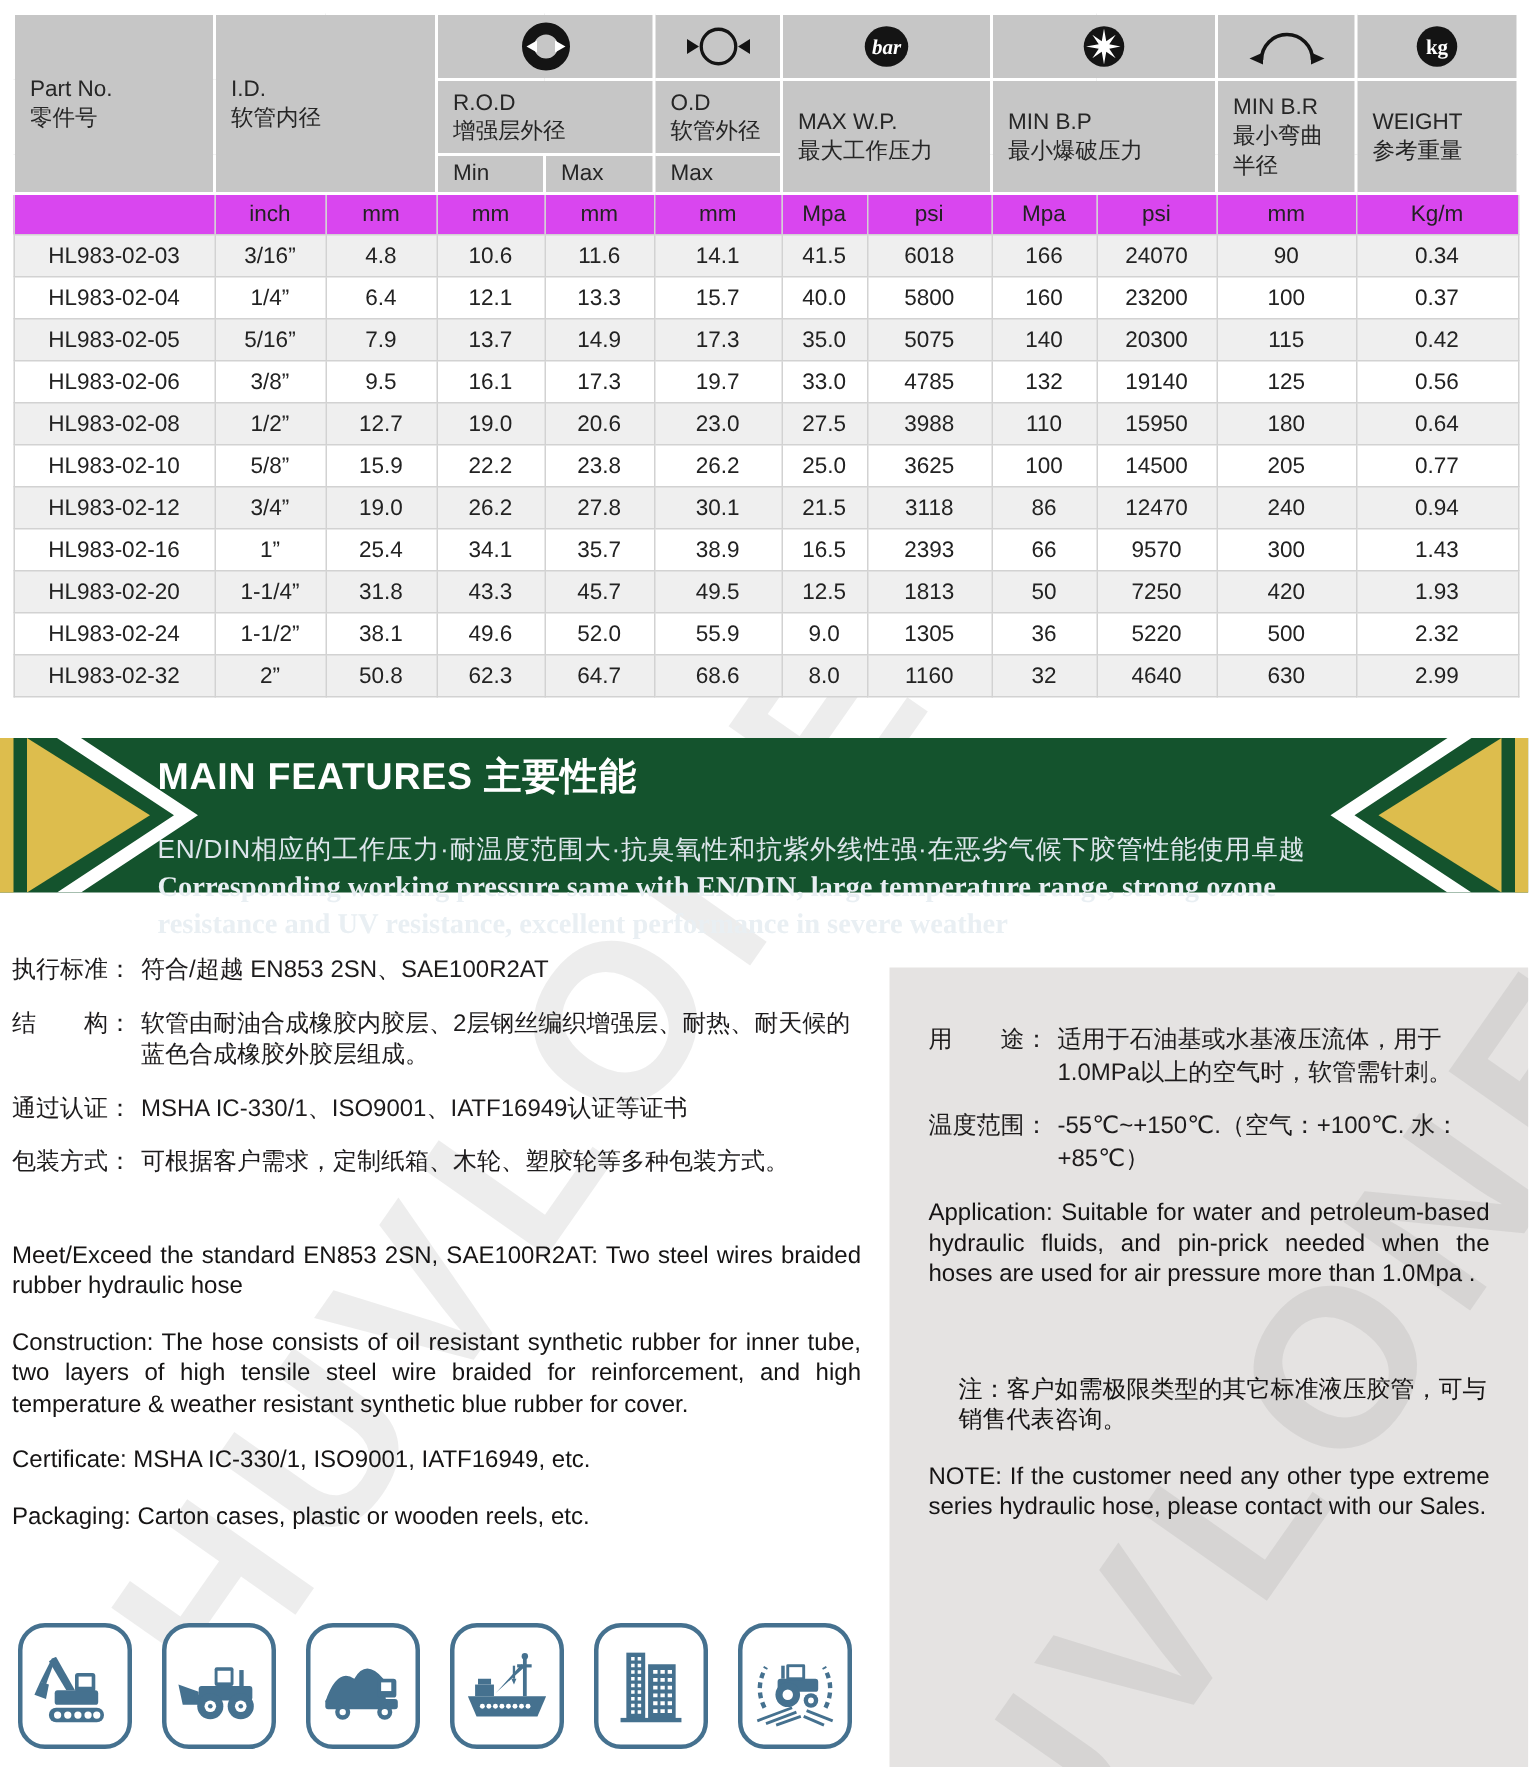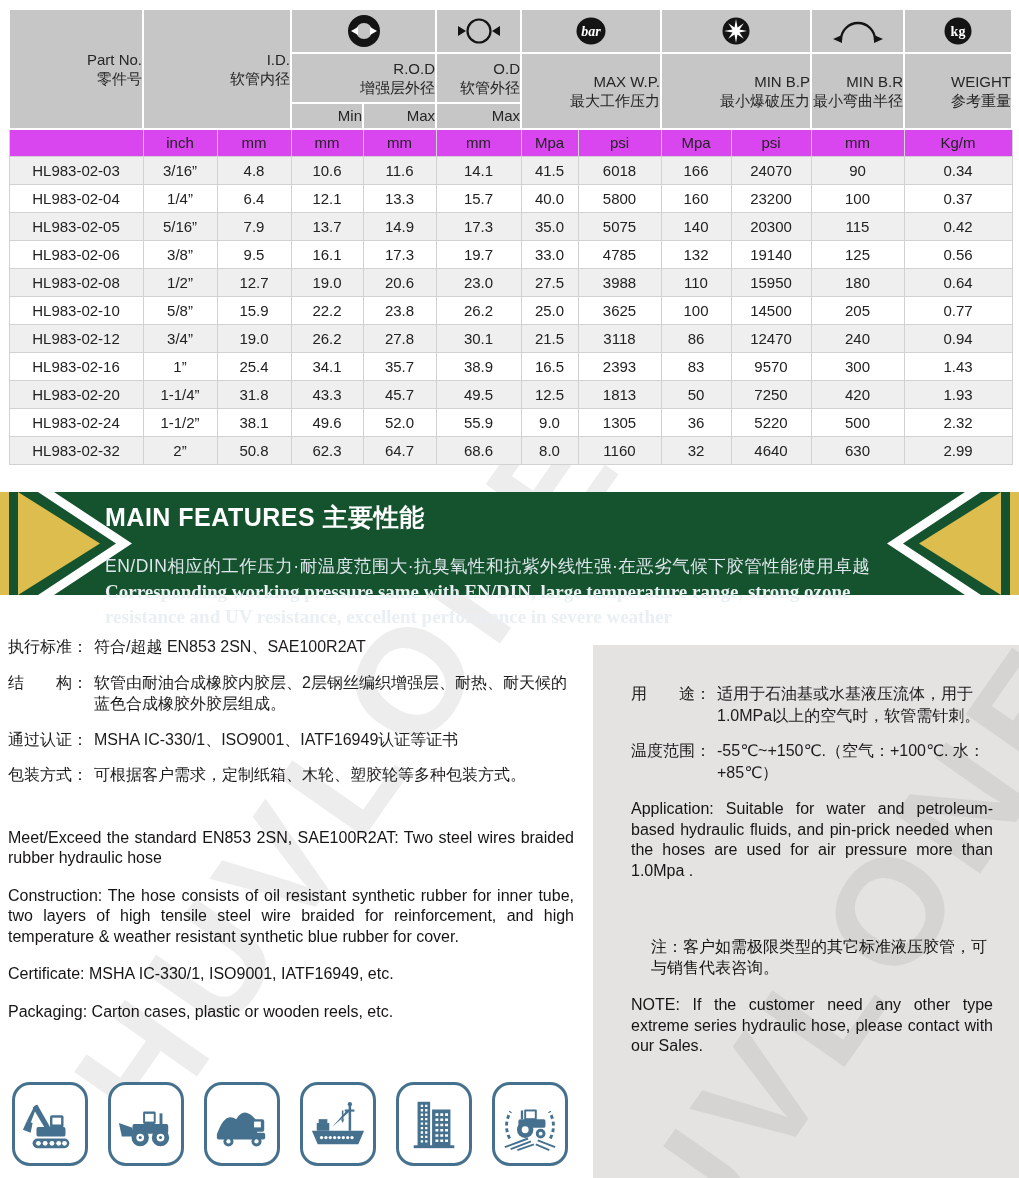--- a/index.html
+++ b/index.html
@@ -20,22 +20,22 @@
     white-space:nowrap;
   }
   #wm1 { left:40px; top:1060px; }
   #wm2 { left:520px; top:1290px; }
 
   
   #table-wrap { position:absolute; left:8px; top:8px; width:1003px; z-index:3; }
   table { border-collapse:collapse; width:1003px; table-layout:fixed; }
   thead th {
     background:#c6c6c6; border:2px solid #ffffff;
-    font-size:15px; font-weight:500; color:#262626; text-align:right;
-    vertical-align:middle; line-height:1.3; padding:2px 0;
+    font-size:15px; font-weight:500; color:#262626; text-align:left;
+    vertical-align:middle; line-height:1.3; padding:2px 10px;
   }
   tr.h-icons th { height:44px; }
   tr.h-labels th { height:50px; }
   tr.h-minmax th { height:26px; font-weight:500; }
   tbody td {
     border:1px solid #d2d2d2; text-align:center; vertical-align:middle;
     font-size:15px; color:#222222; height:28px; padding:0 2px;
   }
   tbody tr { background:#ffffff; }
   tbody tr:nth-child(even) { background:#efefef; }
@@ -78,21 +78,21 @@
     display:flex; align-items:center; justify-content:center; background:#ffffff;
   }
 
   
   #right-panel-bg {
     position:absolute; left:593px; top:645px; right:0; bottom:0;
     background:#e5e3e2; z-index:1;
   }
   #right-panel {
     position:absolute; left:593px; top:645px; width:426px; bottom:0;
-    padding:38px 26px 0 38px; z-index:3;
+    padding:38px 26px 0 26px; z-index:3;
   }
   #right-paras { margin-top:16px; }
   #right-notes { margin-top:56px; }
   #right-notes .zh-note { text-align:left;margin-left:20px; }
 </style>
 </head>
 <body>
 
 <div id="page">
 
@@ -312,21 +312,21 @@
           </tr>
           <tr>
             <td>HL983-02-16</td>
             <td>1”</td>
             <td>25.4</td>
             <td>34.1</td>
             <td>35.7</td>
             <td>38.9</td>
             <td>16.5</td>
             <td>2393</td>
-            <td>83</td>
+            <td>66</td>
             <td>9570</td>
             <td>300</td>
             <td>1.43</td>
           </tr>
           <tr>
             <td>HL983-02-20</td>
             <td>1-1/4”</td>
             <td>31.8</td>
             <td>43.3</td>
             <td>45.7</td>

